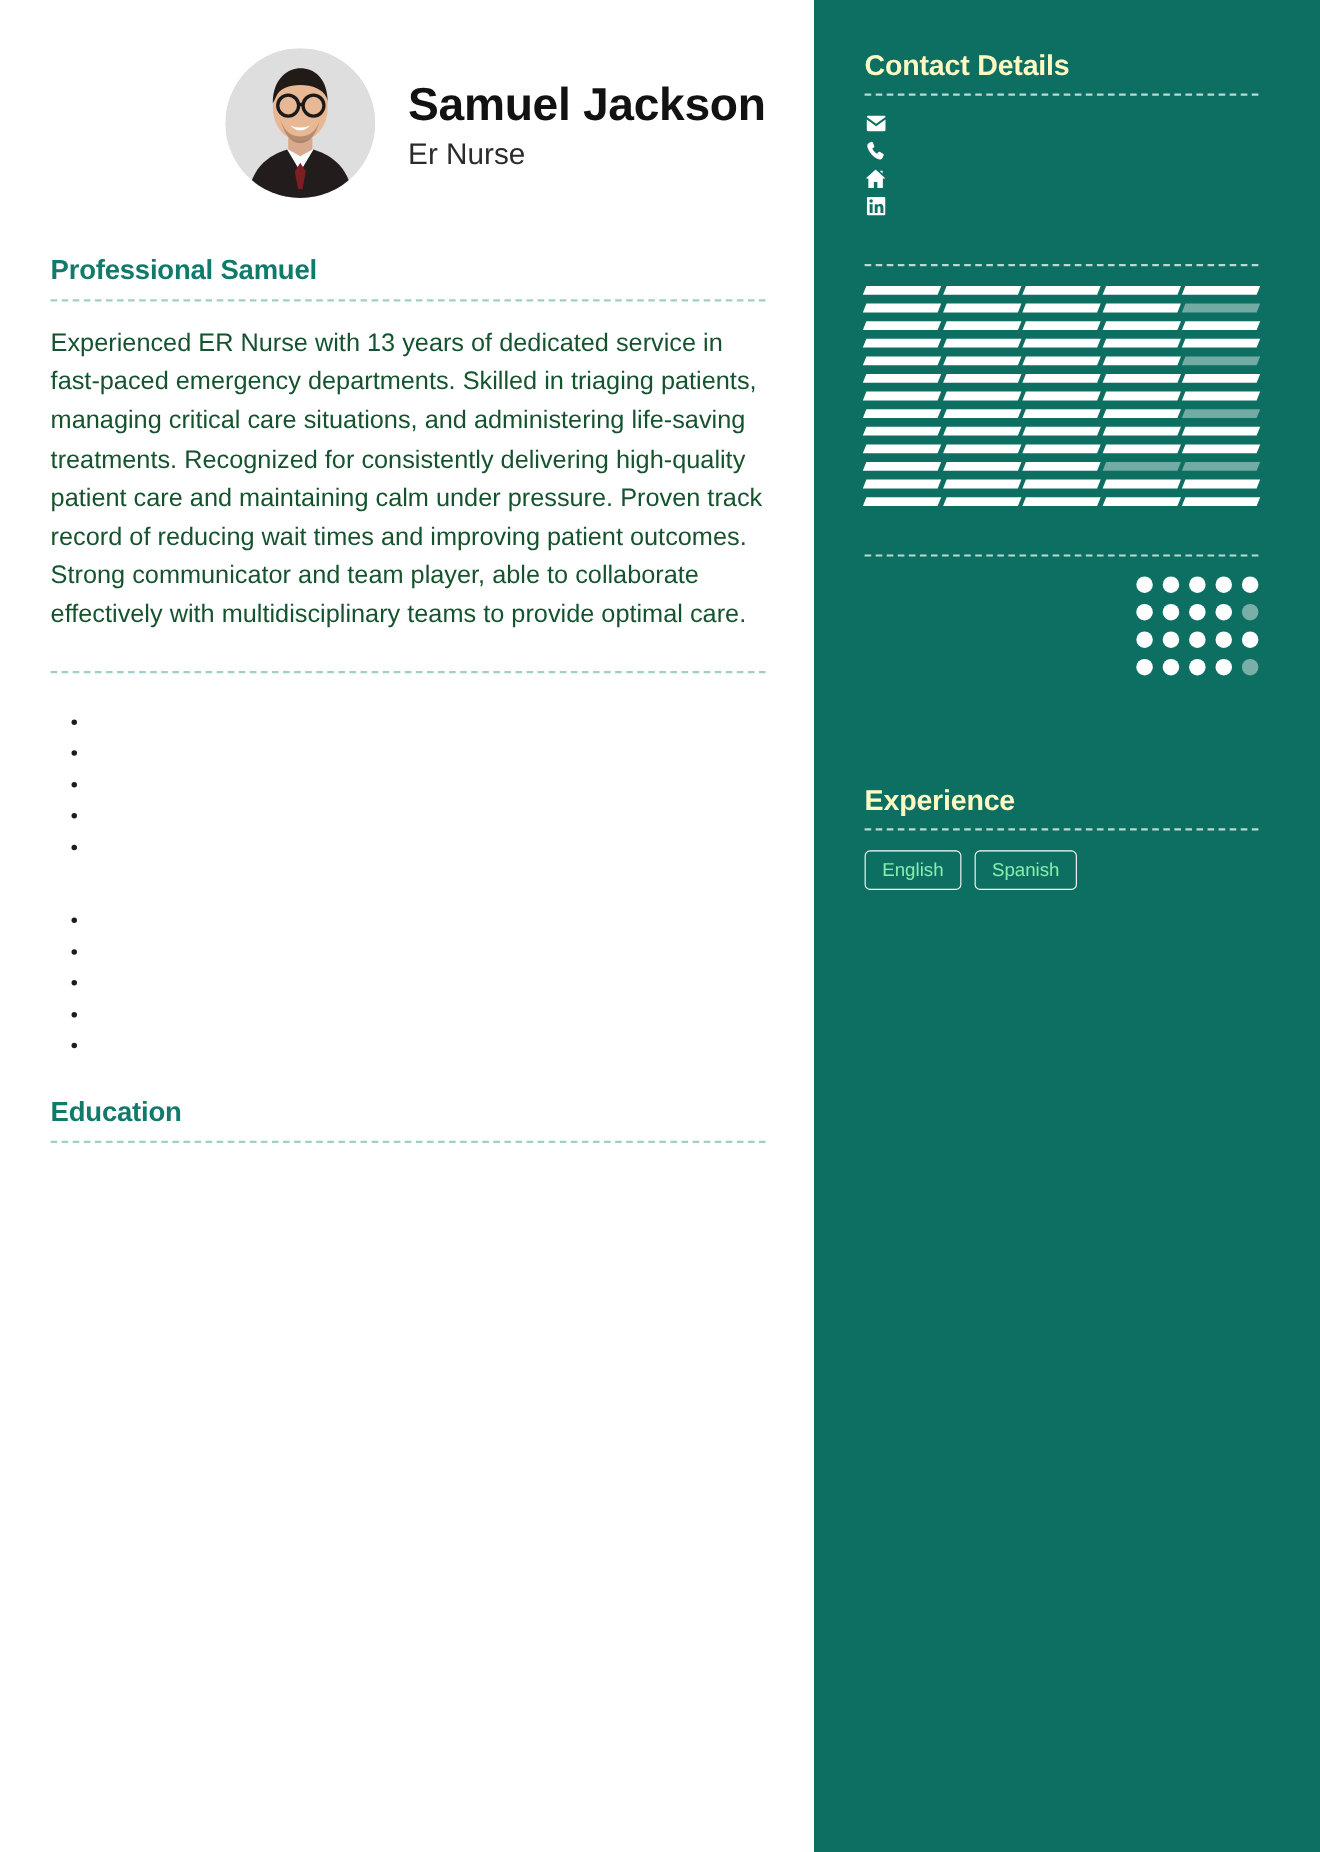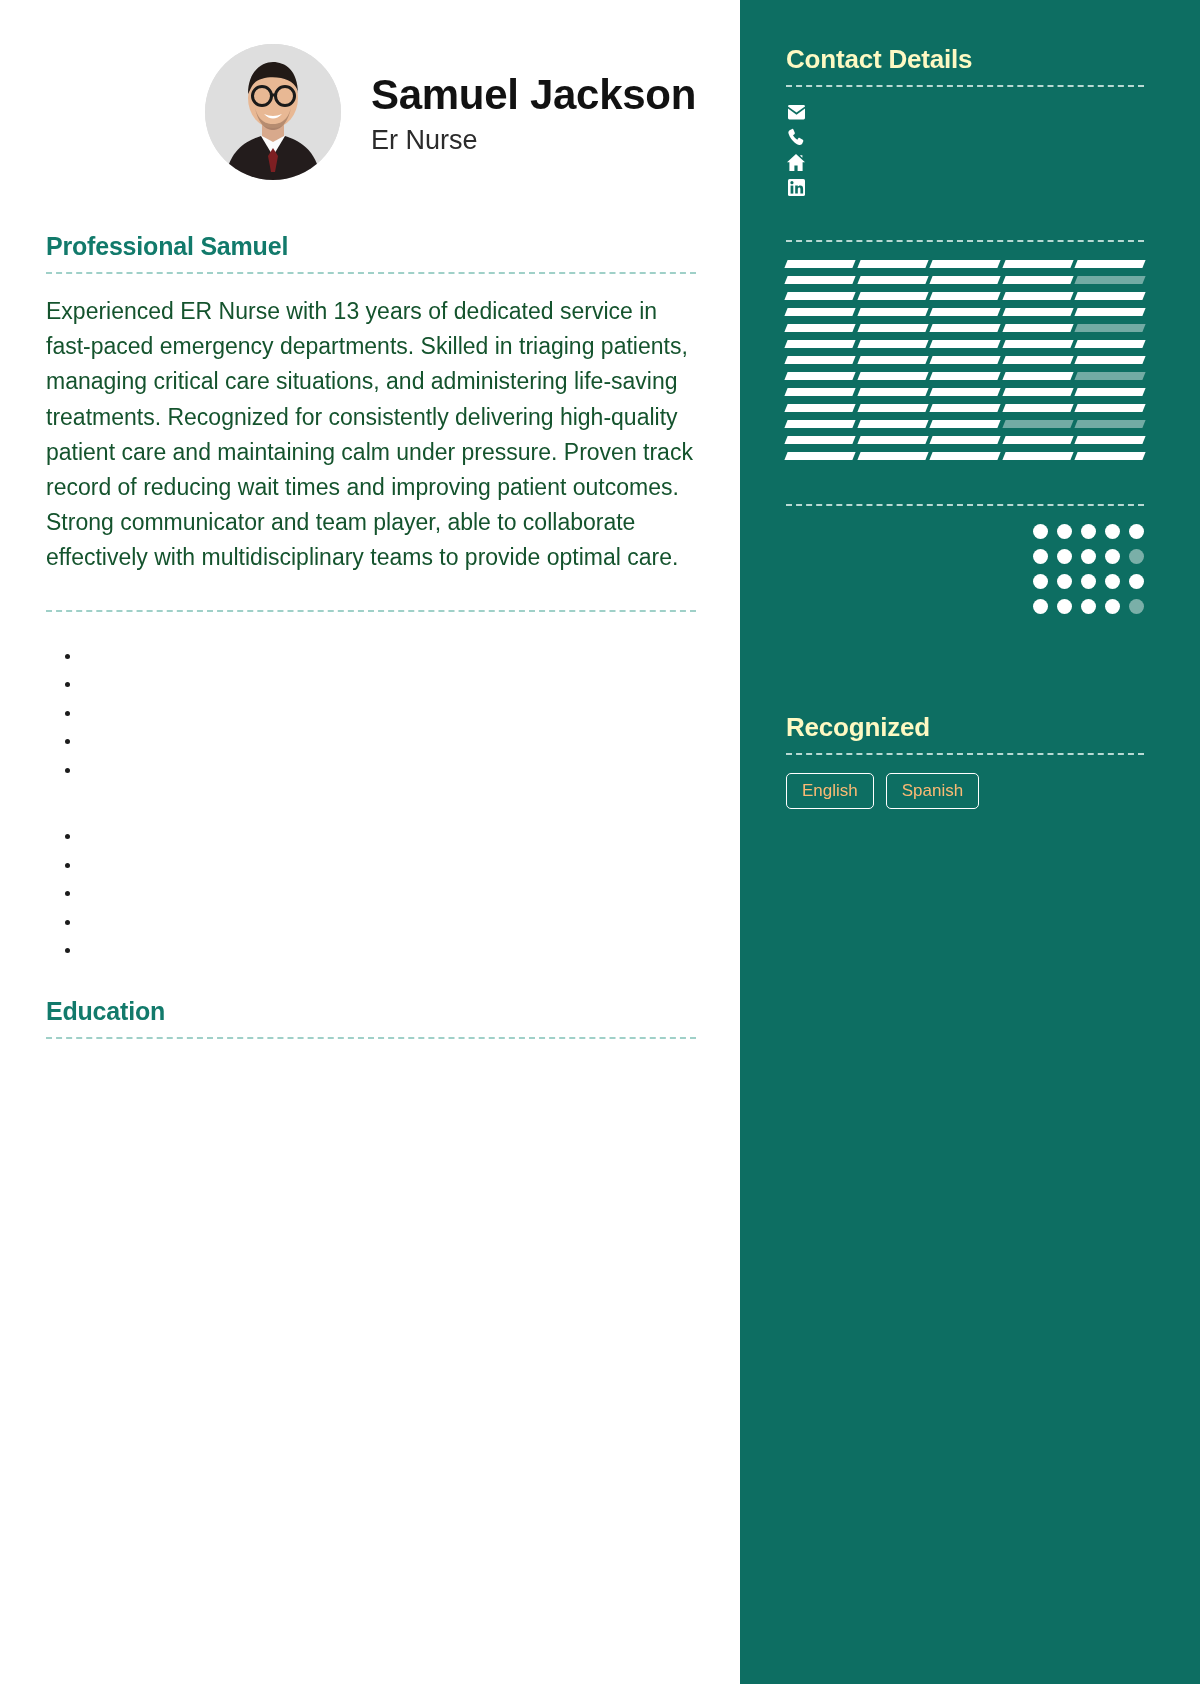--- a/index.html
+++ b/index.html
@@ -196,21 +196,21 @@
     background: #ffffff;
   }
   .dot.off { background: rgba(255,255,255,0.45); }
 
   .lang-list { display: flex; flex-wrap: wrap; gap: 12px; }
   .lang-chip {
     border: 1.5px solid #ffffff;
     border-radius: 5px;
     padding: 7px 15px;
     font-size: 17px;
-    color: #fdba74;
+    color: #86efac;
   }
   .spacer-lang { height: 54px; }
 </style>
 </head>
 <body>
 
 <div class="page">
 
   <div class="main">
 
@@ -535,21 +535,21 @@
               <span class="dot"></span>
               <span class="dot off"></span>
             </span>
           </div>
         </div>
     </div>
 
     <div class="spacer-lang"></div>
 
     <div class="side-block">
-      <div class="side-title">Recognized</div>
+      <div class="side-title">Experience</div>
       <div class="side-rule"></div>
       <div class="lang-list" id="lang-list">
           <span class="lang-chip">English</span>
           <span class="lang-chip">Spanish</span>
         </div>
     </div>
 
   </div>
 </div>
 

